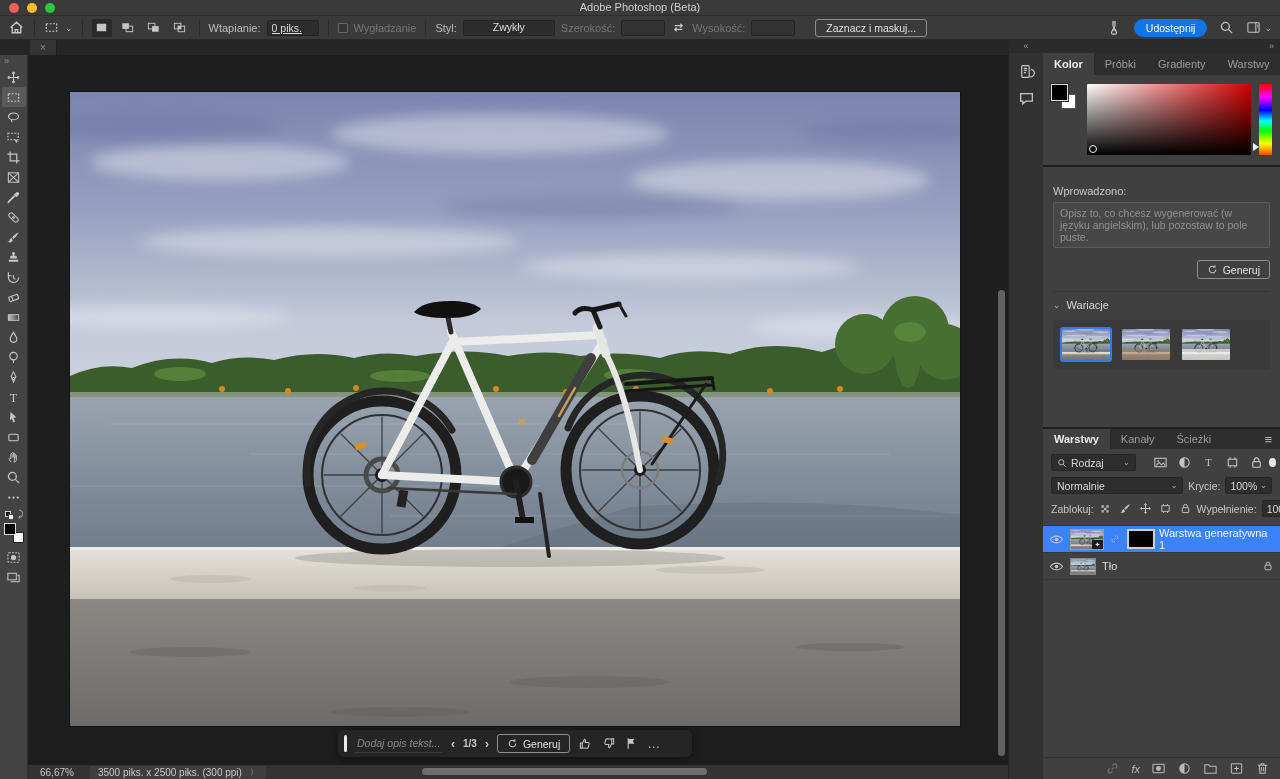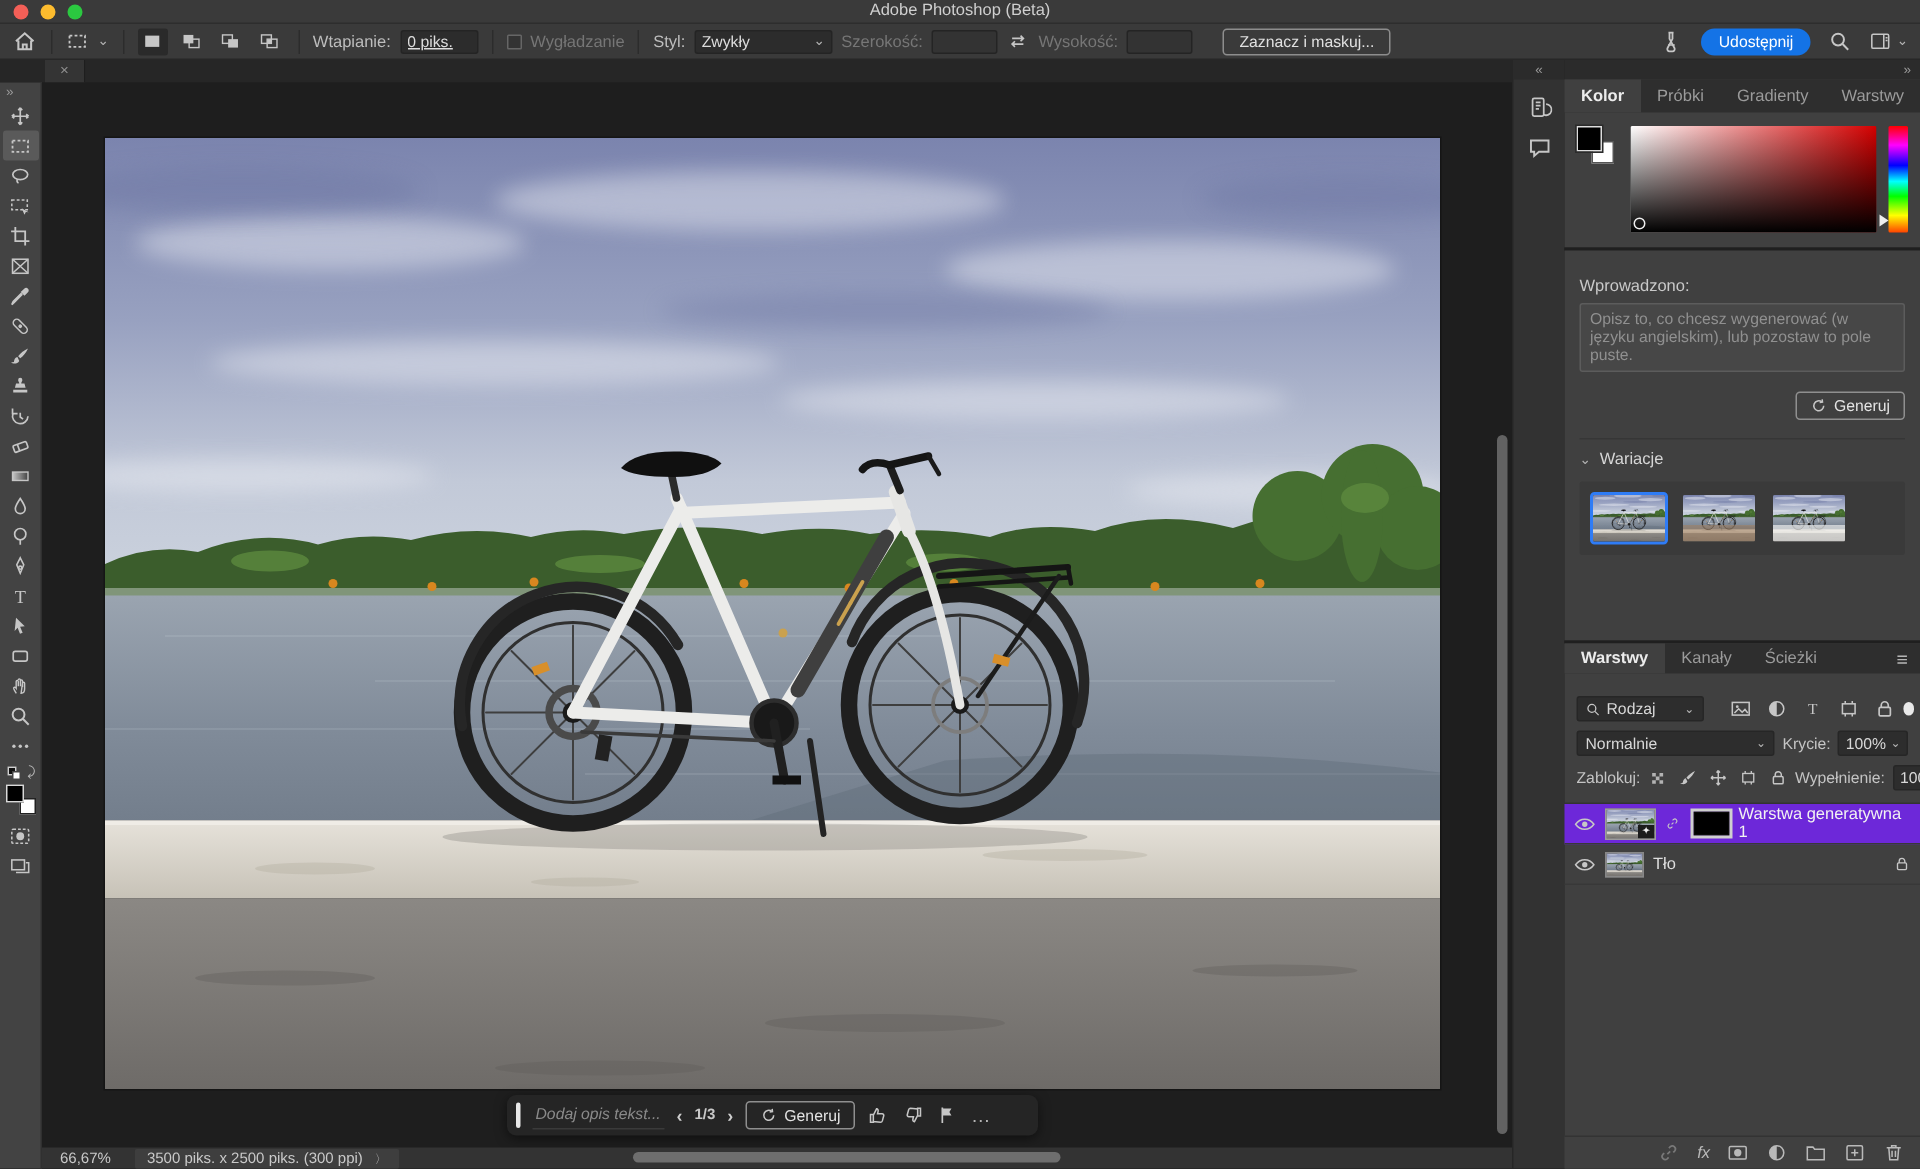--- a/index.html
+++ b/index.html
@@ -20,21 +20,21 @@
   
   #optionsbar{left:0;top:16px;width:1280px;height:24px;background:#3a3a3a;border-bottom:1px solid #272727;
     display:flex;align-items:center;gap:6px;padding:0 8px;font-size:11px;color:#bdbdbd;}
   .ob-sep{width:1px;height:16px;background:#2c2c2c;margin:0 3px;}
   .modebtn{width:20px;height:18px;display:flex;align-items:center;justify-content:center;border-radius:2px;}
   .modebtn.active{background:#2a2a2a;}
   .field{background:#2c2c2c;border:1px solid #242424;border-radius:2px;height:16px;color:#ddd;
     font-size:10.5px;padding:0 4px;font-family:inherit;display:flex;align-items:center;}
   input.field{width:52px;text-decoration:underline;}
   .field.disabled{background:#333;color:#777;}
-  .dd{display:flex;align-items:center;justify-content:space-between;gap:4px;}
+  .dd{display:flex;align-items:center;justify-content:space-between;gap:4px;flex-direction:column;}
   .dim{color:#767676;}
   .cb{width:10px;height:10px;border:1px solid #666;border-radius:1px;background:#333;}
   .outline-btn{border:1px solid #8d8d8d;border-radius:3px;color:#e0e0e0;padding:2px 10px;font-size:10.5px;background:transparent;}
   .share-btn{background:#1473e6;color:#fff;border:none;border-radius:10px;padding:3px 12px;font-size:10.5px;}
   .ob-right{margin-left:auto;display:flex;align-items:center;gap:12px;}
 
   
   #tabrow{left:0;top:40px;width:1008px;height:15px;background:#262626;display:flex;}
   .doctab{margin-left:30px;background:#343434;display:flex;align-items:center;gap:6px;padding:0 10px;
     font-size:10.5px;color:#c8c8c8;border-right:1px solid #1e1e1e;}
@@ -119,31 +119,31 @@
   .sectline{border-top:1px solid #363636;padding-top:7px;display:flex;align-items:center;gap:6px;color:#d6d6d6;}
   .variations{display:flex;gap:8px;margin-top:9px;background:#3a3a3a;padding:7px;border-radius:2px;}
   .varthumb{width:52px;height:35px;border-radius:3px;overflow:hidden;position:relative;border:2px solid transparent;}
   .varthumb.sel{border-color:#2f7cf6;}
   .varthumb svg{position:absolute;left:0;top:0;width:100%;height:100%;}
   .varthumb.tint-brown::after{content:"";position:absolute;left:0;bottom:0;width:100%;height:34%;background:rgba(164,130,96,.55);}
   .varthumb.tint-white::after{content:"";position:absolute;left:0;bottom:0;width:100%;height:34%;background:rgba(245,245,242,.65);}
 
   
   #layerspanel{flex:1;display:flex;flex-direction:column;}
-  #layerspanel .tools{padding:15px 8px 0 8px;font-size:10.5px;color:#c4c4c4;text-align:center;}
+  #layerspanel .tools{padding:5px 8px 0 8px;font-size:10.5px;color:#c4c4c4;text-align:center;}
   .lrow{display:flex;align-items:center;gap:5px;margin-bottom:6px;}
   .select-like{background:#2d2d2d;border:1px solid #262626;border-radius:2px;height:17px;display:flex;
     align-items:center;gap:4px;padding:0 5px;color:#d8d8d8;}
   .valbox{background:#2d2d2d;border:1px solid #262626;border-radius:2px;height:17px;display:flex;align-items:center;
     gap:3px;padding:0 4px;color:#d8d8d8;}
   .fillico{display:flex;gap:9px;align-items:center;}
   .pinhandle{width:9px;height:9px;background:#e9e9e9;border-radius:50%;margin-left:auto;margin-right:-4px;}
   .layerlist{margin-top:2px;border-top:1px solid #333;}
   .layer{display:flex;align-items:center;gap:6px;height:27px;padding:0 6px;font-size:11px;color:#ddd;border-bottom:1px solid #383838;}
-  .layer.sel{background:#6d28d9;color:#f2f2f2;}
+  .layer.sel{background:#3b82f6;color:#f2f2f2;}
   .lthumb{width:34px;height:21px;position:relative;border:1px solid #9c9c9c;background:#777;overflow:hidden;flex:none;}
   .lthumb svg{position:absolute;left:0;top:0;width:100%;height:100%;}
   .lthumb .badge{position:absolute;right:0;bottom:0;width:11px;height:9px;background:#1c1c1c;color:#eee;
     font-size:7px;line-height:9px;text-align:center;}
   .lthumb.small{width:26px;height:17px;border:1px solid #888;}
   .lmask{width:24px;height:16px;background:#000;border:1px solid #0a0a0a;outline:2px solid #cfcfcf;margin-left:3px;flex:none;}
   .layer .lockend{margin-left:auto;}
   #lyrbottom{margin-top:auto;height:22px;background:#404040;border-top:1px solid #333;display:flex;align-items:center;
     justify-content:flex-end;gap:11px;padding:0 10px;}
   #lyrbottom .icon{color:#b9b9b9;}

